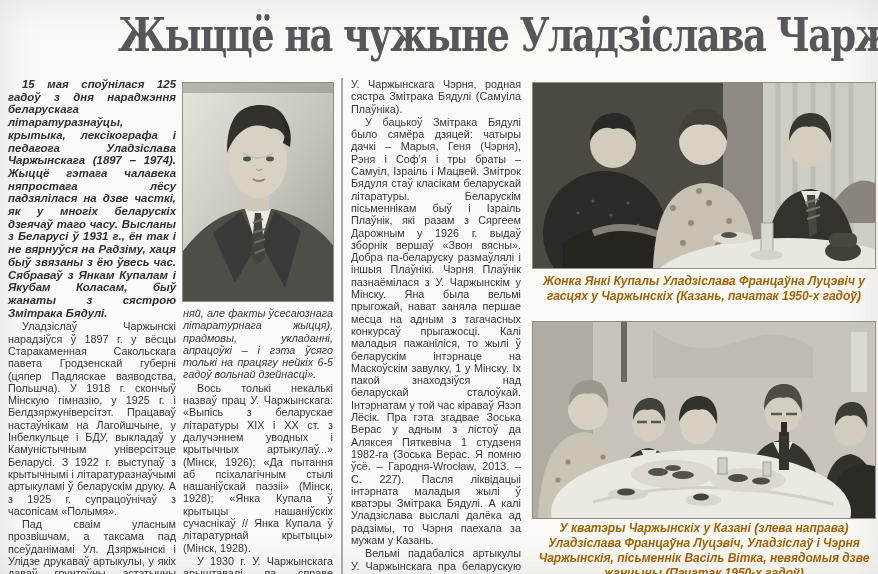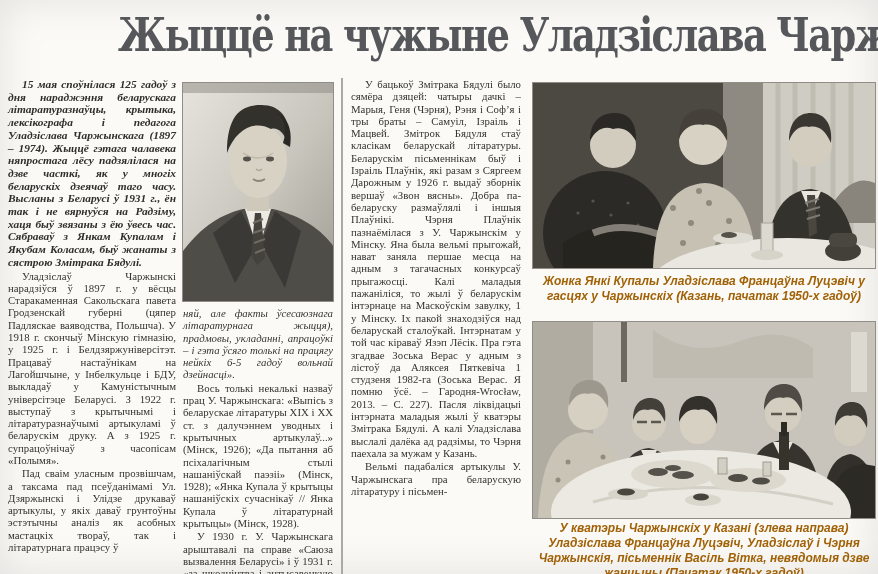--- a/index.html
+++ b/index.html
@@ -10,21 +10,21 @@
     font-family:"Liberation Sans",sans-serif;color:#343430;
   }
   .headline-wrap{position:absolute;left:0;top:6px;width:878px;text-align:center;}
   .headline{
     display:inline-block;white-space:nowrap;
     font-family:"DejaVu Serif","Liberation Serif",serif;
     font-weight:bold;font-size:46px;line-height:58px;color:#56575b;
     transform:scaleX(0.80);transform-origin:center;letter-spacing:-2px;
   }
   .col{position:absolute;text-align:justify;font-size:10.8px;line-height:12.3px;}
-  .col p{margin:0 0 1px 0;text-indent:14px;font-family:Liberation Serif, serif;}
+  .col p{margin:0 0 1px 0;text-indent:14px;}
   .col p.noindent{text-indent:0;}
   .lead{
     font-weight:bold;font-style:italic;font-size:11.4px;line-height:12.7px;
     margin-bottom:7px;color:#2e2e2b;
   }
   .quote-tail{font-style:italic;}
   #col1{left:8px;top:78px;width:168px;}
   #col2{left:183px;top:83px;width:150px;}
   #col3{left:351px;top:78px;width:170px;}
   .vdivider{position:absolute;left:341px;top:78px;width:2px;height:496px;background:#aaa9a4;}
@@ -91,20 +91,21 @@
 
   <div class="col" id="col2" style="top:307px;">
     <p class="quote-tail noindent">няй, але факты ўсесаюзнага літаратурнага жыцця), прадмовы, укладанні, апрацоўкі – і гэта ўсяго толькі на працягу нейкіх 6-5 гадоў вольнай дзейнасці».</p>
     <p>Вось толькі некалькі назваў прац У. Чаржынскага: «Выпісь з беларускае літаратуры XIX і XX ст. з далучэннем уводных і крытычных артыкулаў...» (Мінск, 1926); «Да пытання аб псіхалагічным стылі нашаніўскай паэзіі» (Мінск, 1928); «Янка Купала ў крытыцы нашаніўскіх сучаснікаў // Янка Купала ў літаратурнай крытыцы» (Мінск, 1928).</p>
     <p>У 1930 г. У. Чаржынскага арыштавалі па справе «Саюза вызвалення Беларусі» і ў 1931 г. «за шкодніцтва і антысавецкую агітацыю» саслалі ў</p>
   </div>
 
   <div class="vdivider"></div>
 
   <div class="col" id="col3">
+    <p class="noindent">У. Чаржынскага Чэрня, родная сястра Змітрака Бядулі (Самуіла Плаўніка).</p>
     <p>У бацькоў Змітрака Бядулі было сямёра дзяцей: чатыры дачкі – Марыя, Геня (Чэрня), Рэня і Соф’я і тры браты – Самуіл, Ізраіль і Мацвей. Змітрок Бядуля стаў класікам беларускай літаратуры. Беларускім пісьменнікам быў і Ізраіль Плаўнік, які разам з Сяргеем Дарожным у 1926 г. выдаў зборнік вершаў «Звон вясны». Добра па-беларуску размаўлялі і іншыя Плаўнікі. Чэрня Плаўнік пазнаёмілася з У. Чаржынскім у Мінску. Яна была вельмі прыгожай, нават заняла першае месца на адным з тагачасных конкурсаў прыгажосці. Калі маладыя пажаніліся, то жылі ў беларускім інтэрнаце на Маскоўскім завулку, 1 у Мінску. Іх пакой знаходзіўся над беларускай сталоўкай. Інтэрнатам у той час кіраваў Язэп Лёсік. Пра гэта згадвае Зоська Верас у адным з лістоў да Аляксея Пяткевіча 1 студзеня 1982-га (Зоська Верас. Я помню ўсё. – Гародня-Wrocław, 2013. – С. 227). Пасля ліквідацыі інтэрната маладыя жылі ў кватэры Змітрака Бядулі. А калі Уладзіслава выслалі далёка ад радзімы, то Чэрня паехала за мужам у Казань.</p>
     <p>Вельмі падабаліся артыкулы У. Чаржынскага пра беларускую літаратуру і пісьмен-</p>
   </div>
 
   <div class="photo" id="photo1">
     <svg viewBox="0 0 342 185" preserveAspectRatio="none">
       <rect width="342" height="185" fill="#8e8a82"></rect>
       <rect x="0" y="0" width="190" height="185" fill="#4c4842"></rect>
       <rect x="230" y="0" width="112" height="185" fill="#cfccc3"></rect>
       <path d="M245,0 V185 M262,0 V185 M280,0 V170 M300,0 V160 M318,0 V150" stroke="#b5b2a8" stroke-width="5" opacity=".6"></path>

